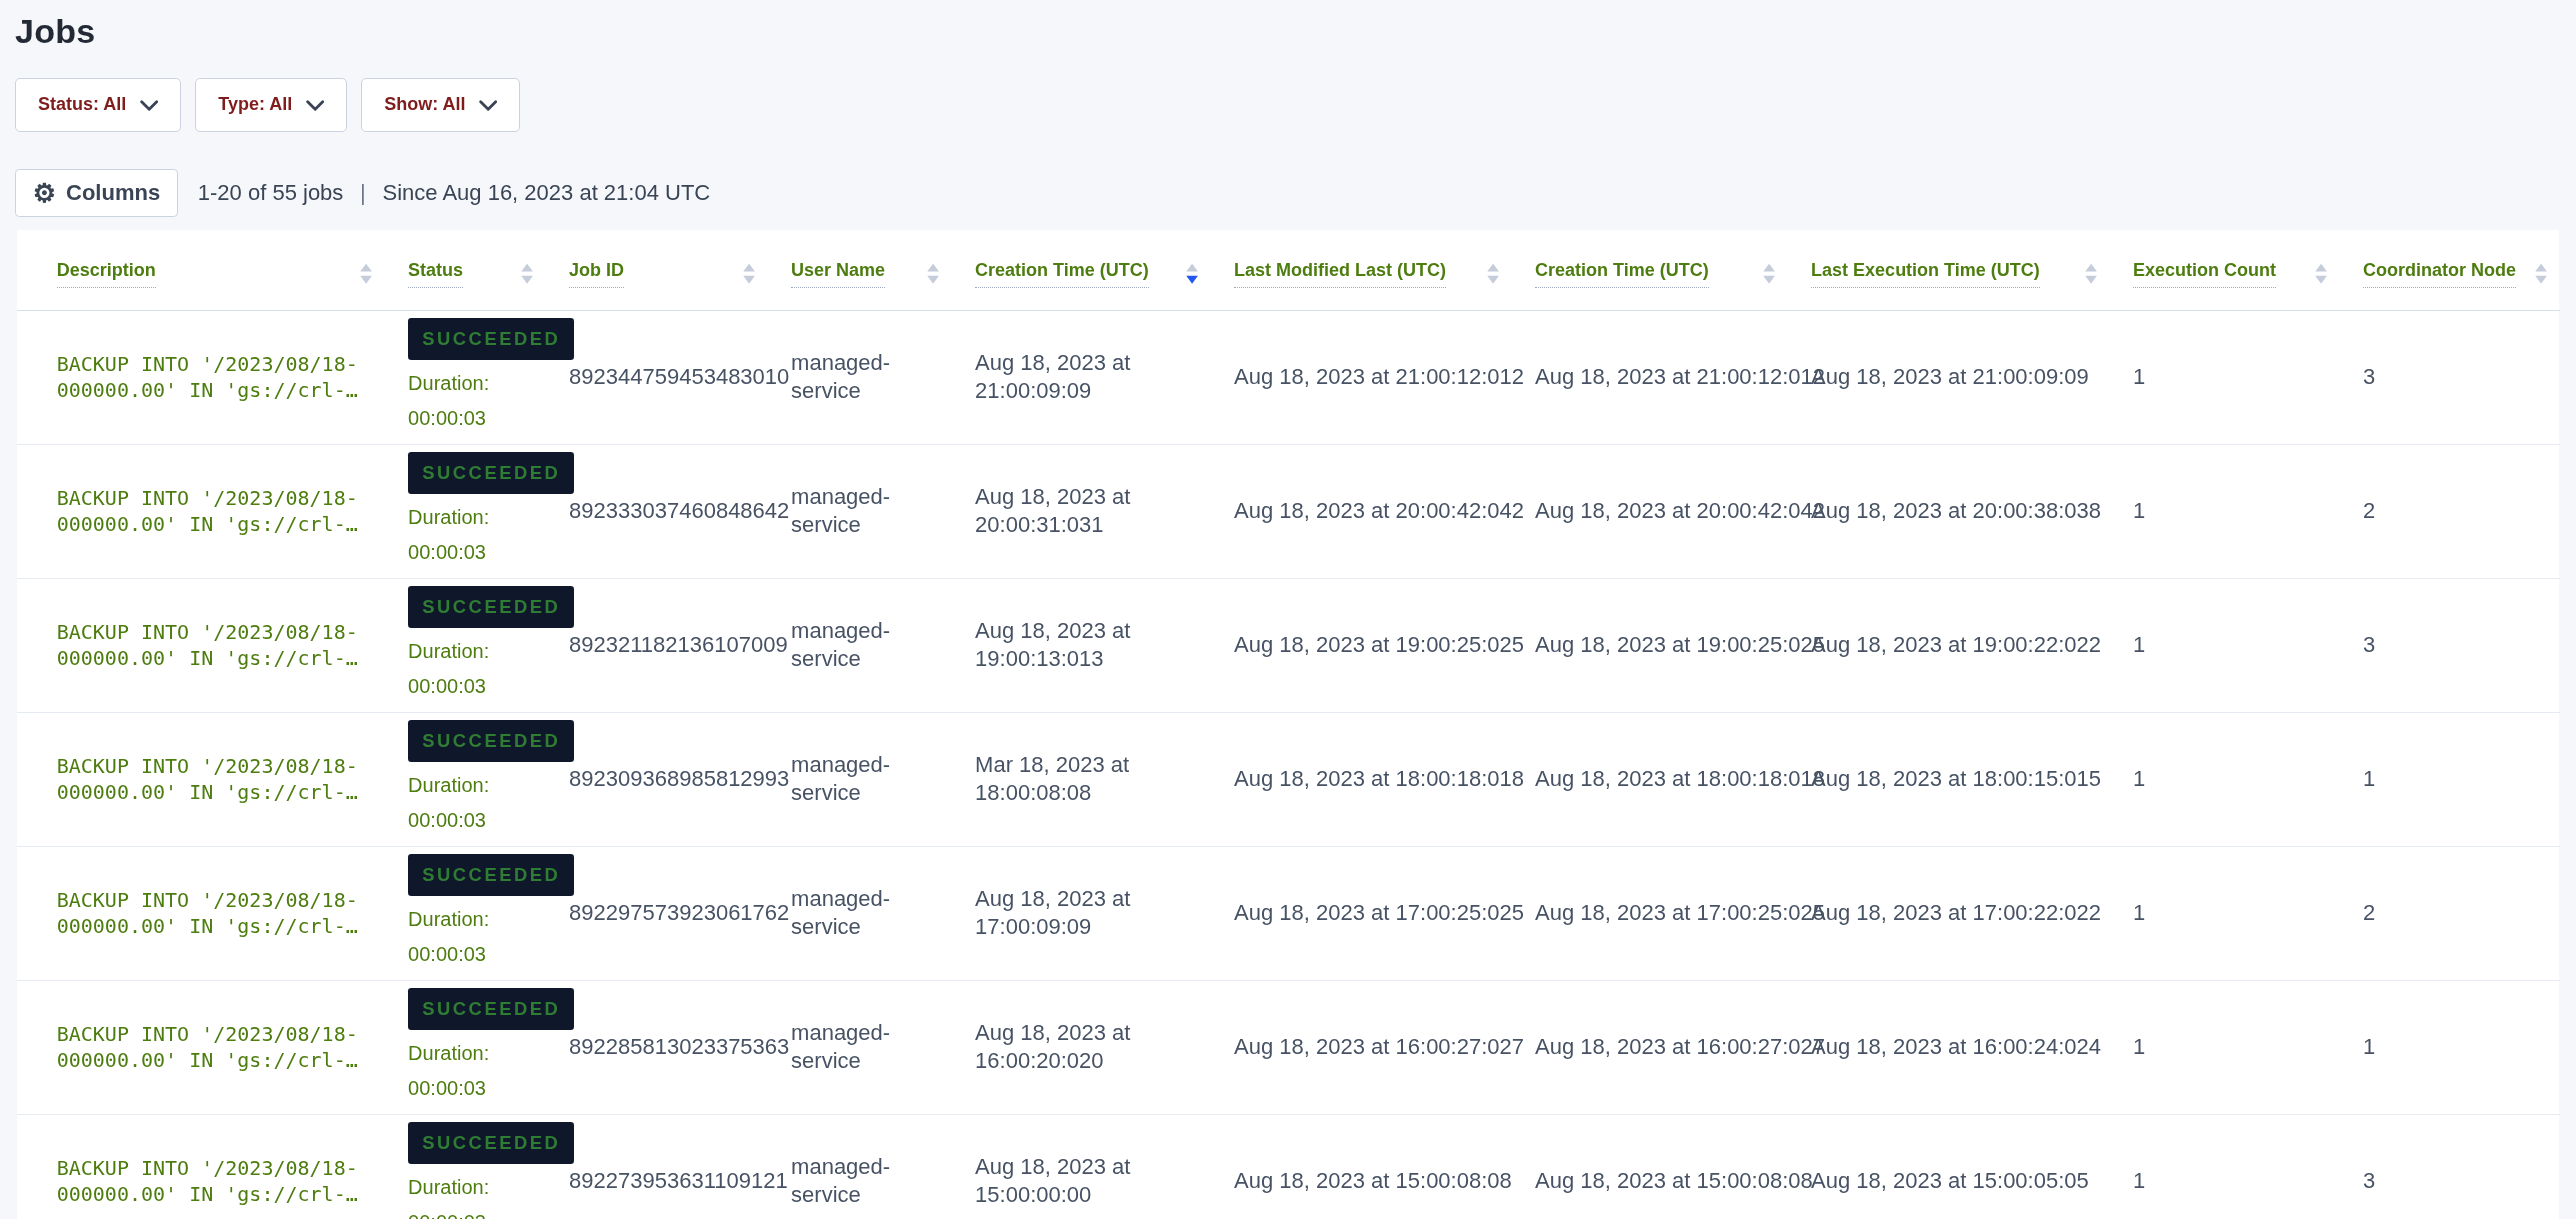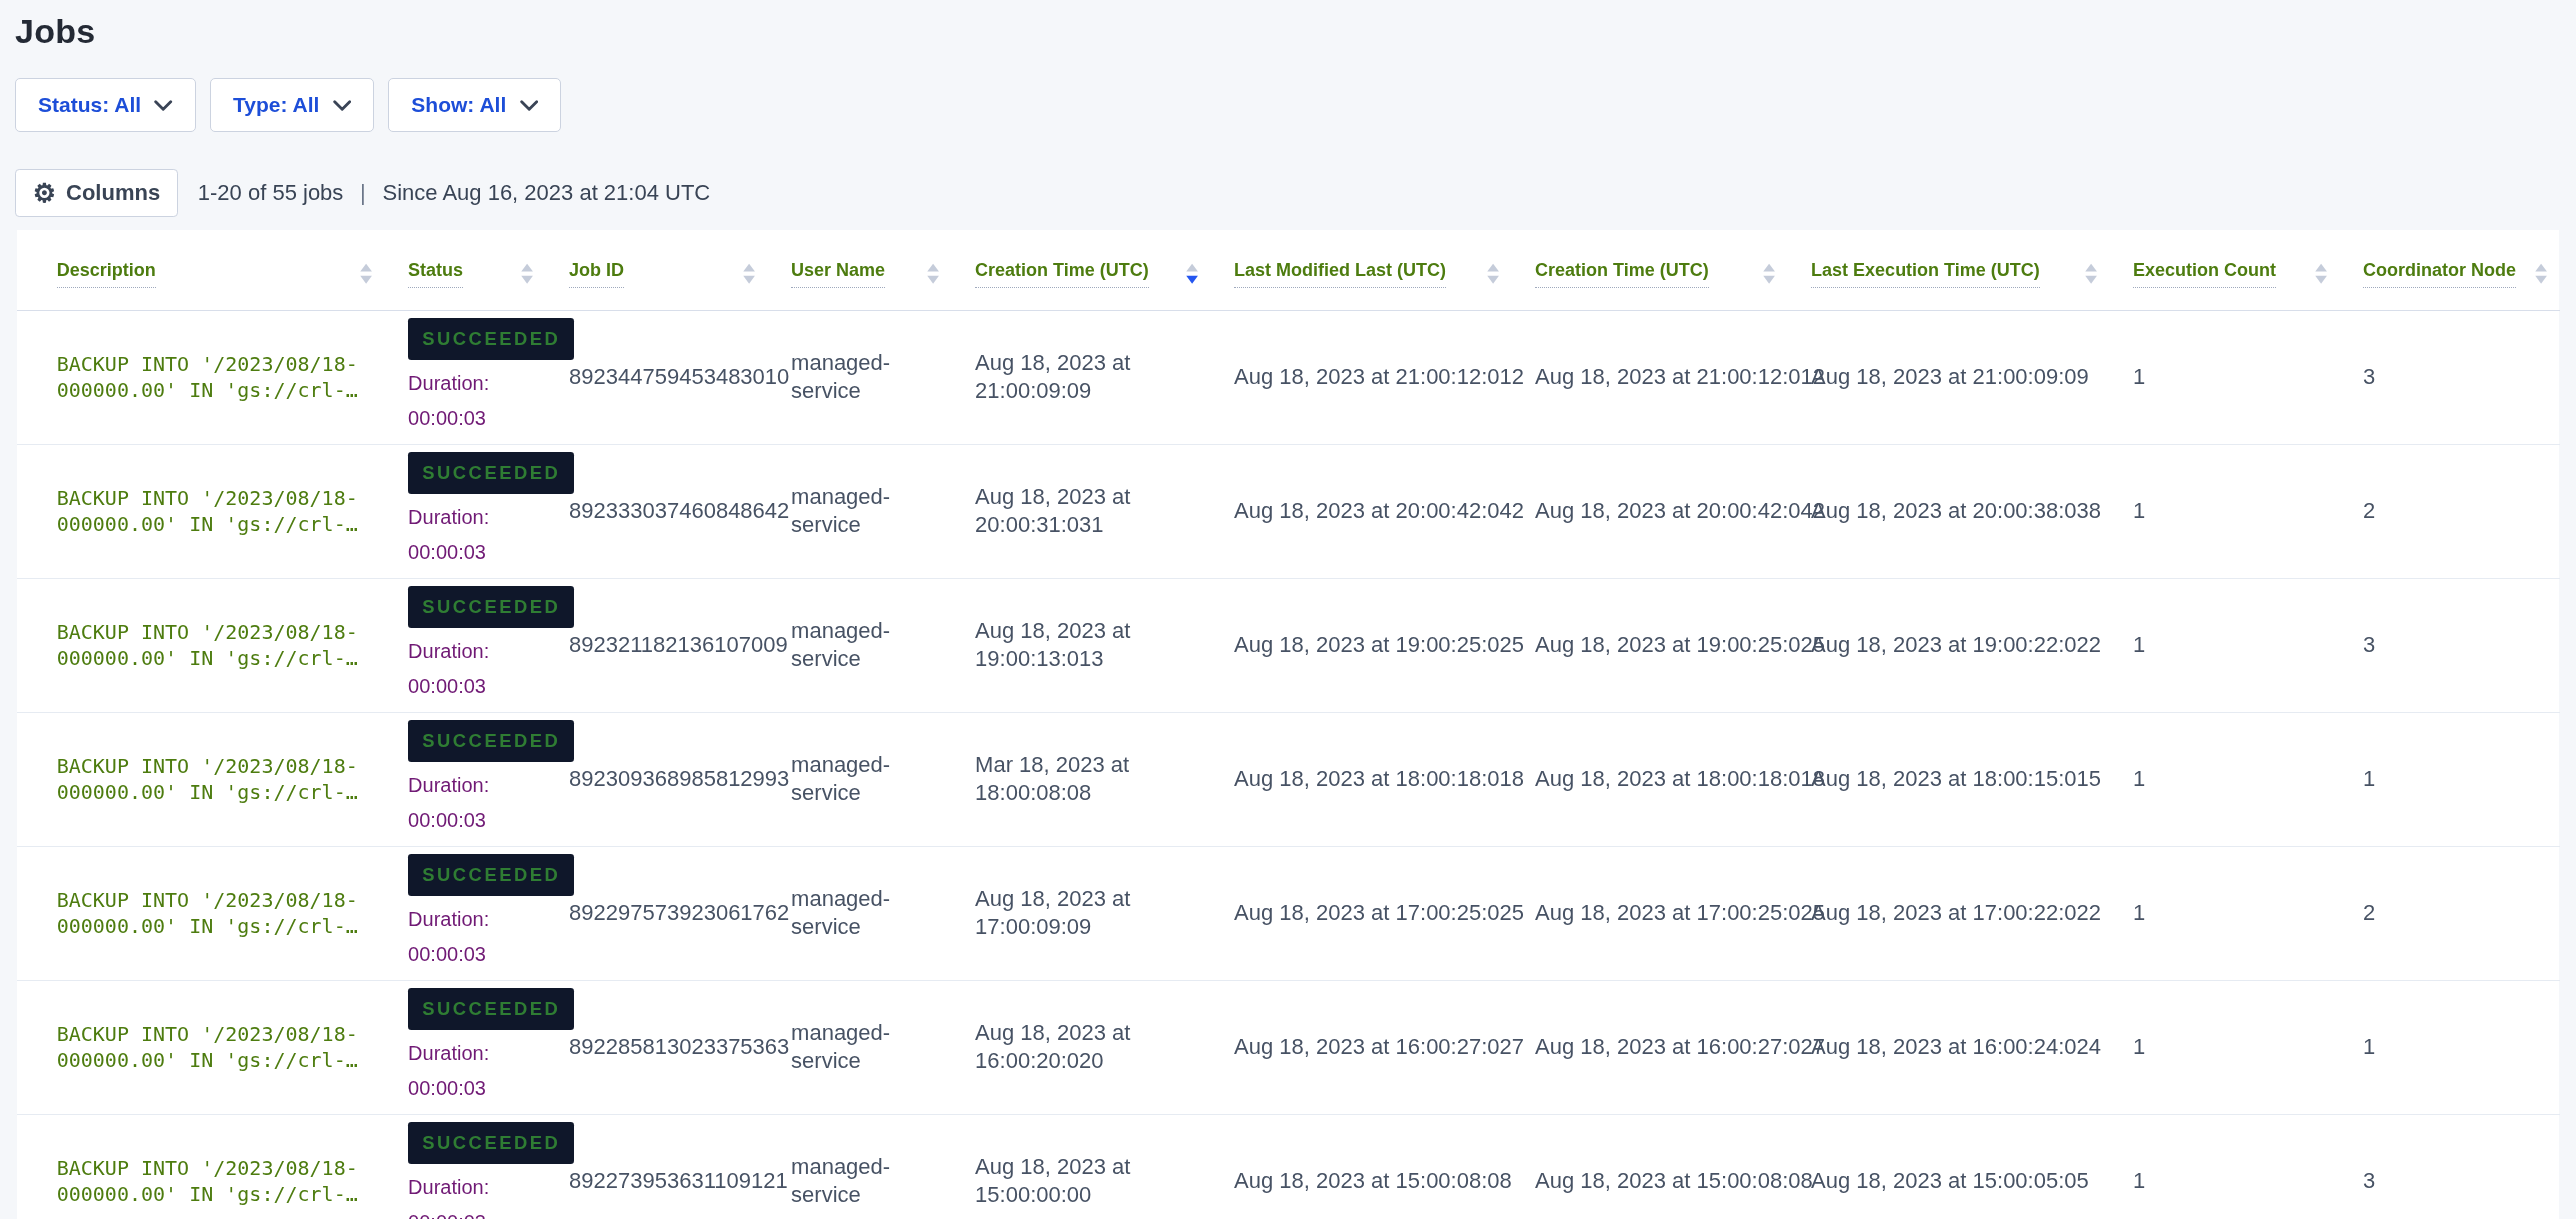--- a/index.html
+++ b/index.html
@@ -13,21 +13,21 @@
   .page-header { padding: 11.7px 0 0 15px; }
   .page-title {
     margin: 0; font-size: 34px; font-weight: 700;
     color: #242a35; letter-spacing: 0.3px;
   }
   .filters { display: flex; gap: 14.2px; margin-top: 27px; }
   .filter-btn {
     display: inline-flex; align-items: center; gap: 13.4px;
     height: 54px; padding: 0 22px;
     background: #ffffff; border: 1.7px solid #ccd3e0; border-radius: 5px;
-    font-size: 21px; font-weight: 600; color: #1d4ed8; cursor: pointer;
+    font-size: 18px; font-weight: 600; color: #7f1d1d; cursor: pointer;
   }
   .chevron { display: inline-flex; margin-top: 2.5px; }
   .toolbar { display: flex; align-items: center; margin-top: 37px; gap: 20px; }
   .columns-btn {
     display: inline-flex; align-items: center; gap: 10px;
     height: 48px; padding: 0 16.7px;
     background: #ffffff; border: 1.7px solid #ccd3e0; border-radius: 4.2px;
     font-size: 22px; font-weight: 600; color: #394455; cursor: pointer;
   }
   .gear { font-size: 26px; line-height: 1; color: #394455; }
@@ -61,21 +61,21 @@
   .desc {
     font-family: "DejaVu Sans Mono", "Liberation Mono", monospace;
     font-size: 20px; line-height: 26px; color: #4d7c0f;
     width: 25ch; word-break: break-all; cursor: pointer;
   }
   .badge {
     display: inline-block; background: #0f172a; color: #2f7d33;
     font-size: 18.4px; font-weight: 700; letter-spacing: 2.5px;
     padding: 6.7px 14.2px; border-radius: 3.3px;
   }
-  .duration { font-size: 20px; line-height: 35px; margin-top: 6.7px; max-width: 125px; color: #701a75; }
+  .duration { font-size: 20px; line-height: 35px; margin-top: 6.7px; max-width: 125px; color: #4d7c0f; }
   .wrap-time { max-width: 197px; }
   .wrap-user { max-width: 130px; }
   .nowrap { white-space: nowrap; }
 </style>
 </head>
 <body>
 
 <div>
   <div class="page-header">
     <h1 class="page-title">Jobs</h1>

